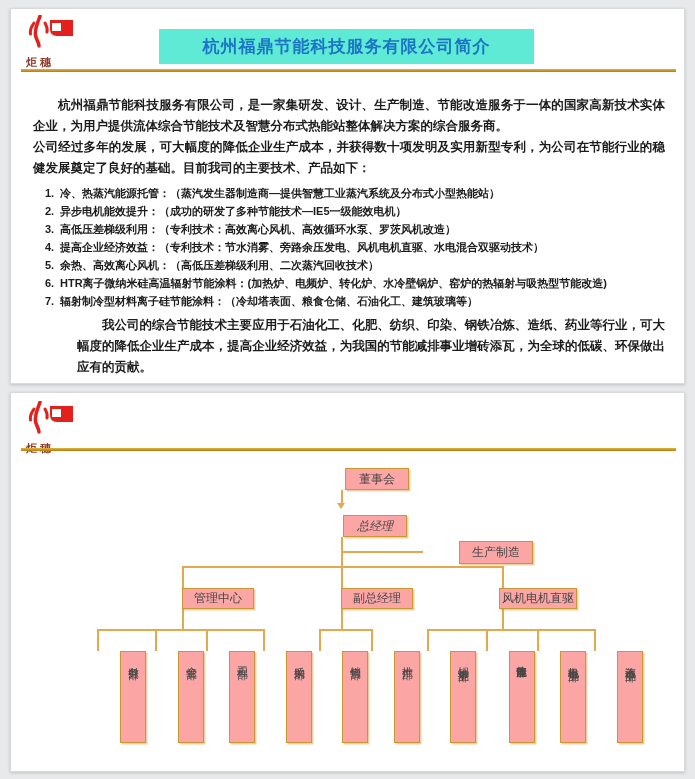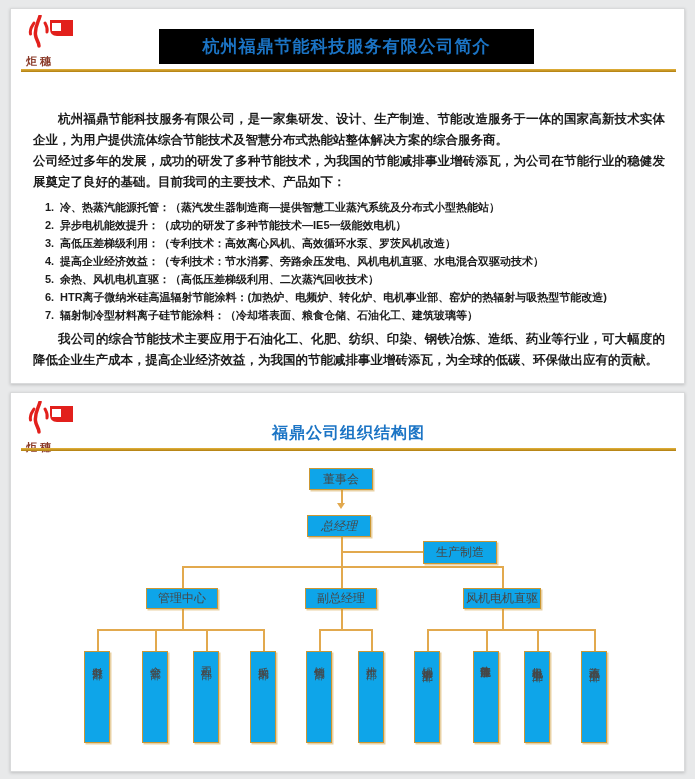--- a/index.html
+++ b/index.html
@@ -10,60 +10,60 @@
     position:relative;overflow:hidden;
   }
   .page{
     position:absolute;left:10px;width:675px;
     background:#ffffff;border:1px solid #d9dadb;box-sizing:border-box;
     box-shadow:0 1px 3px rgba(0,0,0,.18);
   }
   #page1{top:8px;height:376px;}
   #page2{top:392px;height:380px;}
 
-  .logo{position:absolute;width:54px;}
+  .logo{position:absolute;width:54px;font-family:Liberation Mono, monospace;}
   #logo1{left:15px;top:6px;}
   #logo2{left:15px;top:8px;}
   .brand{font-size:11px;font-weight:bold;color:#8a3a28;letter-spacing:3px;margin-top:1px;}
 
   .title-box{
     position:absolute;left:148px;top:20px;width:375px;height:35px;
-    background:#000000;display:flex;align-items:center;justify-content:center;
+    background:#5eead4;display:flex;align-items:center;justify-content:center;
   }
   .doc-title{color:#1b74c5;font-weight:bold;font-size:17px;letter-spacing:1px;}
   .doc-title2{
     position:absolute;left:0;top:30px;width:675px;text-align:center;
     color:#1b74c5;font-weight:bold;font-size:16px;letter-spacing:1px;
   }
   .gold-rule{
     position:absolute;left:10px;width:655px;height:3px;
     background:linear-gradient(#e3b23c,#b07e10);
   }
   #rule1{top:60px;}
   #rule2{top:55px;}
 
   .body-text{
-    position:absolute;left:22px;top:100px;width:632px;
+    position:absolute;left:22px;top:86px;width:632px;
     color:#1c1c1c;font-weight:bold;font-size:12.5px;line-height:21px;
     text-align:justify;
   }
   .para{margin:0;}
   .indent{text-indent:2em;}
   .plist{margin-top:5px;font-size:11px;line-height:18px;}
   .li{display:flex;}
   .li .num{width:15px;margin-left:12px;flex:none;}
   .li .txt{flex:1;}
-  .closing{margin-top:5px;}
+  .closing{margin-top:5px;margin-left:44px;}
 
   
   .obox{
-    position:absolute;background:#0ea5e9;border:1px solid #cb9733;
+    position:absolute;background:#fca5a5;border:1px solid #cb9733;
     box-shadow:1.5px 1.5px 0 rgba(203,151,51,.45);
     display:flex;align-items:center;justify-content:center;
-    color:#474747;font-size:12px;box-sizing:border-box;
+    color:#474747;font-size:12px;box-sizing:border-box;margin-left:36px;
   }
   .vline,.hline{position:absolute;background:#e2a94e;}
   .vline{width:1.5px;}
   .hline{height:1.5px;}
   .arrow-head{
     position:absolute;width:0;height:0;
     border-left:4px solid transparent;border-right:4px solid transparent;
     border-top:6px solid #e2a94e;
   }
   .dept{
@@ -89,46 +89,46 @@
     <div class="brand">炬穗</div>
   </div>
 
   <div class="title-box">
     <span class="doc-title">杭州福鼎节能科技服务有限公司简介</span>
   </div>
   <div class="gold-rule" id="rule1"></div>
 
   <div class="body-text">
     <p class="para indent">杭州福鼎节能科技服务有限公司，是一家集研发、设计、生产制造、节能改造服务于一体的国家高新技术实体企业，为用户提供流体综合节能技术及智慧分布式热能站整体解决方案的综合服务商。</p>
-    <p class="para">公司经过多年的发展，成功的研发了多种节能技术，为我国的节能减排事业增砖添瓦，为公司在节能行业的稳健发展奠定了良好的基础。目前我司的主要技术、产品如下：</p>
+    <p class="para">公司经过多年的发展，可大幅度的降低企业生产成本，并获得数十项发明及实用新型专利，为公司在节能行业的稳健发展奠定了良好的基础。目前我司的主要技术、产品如下：</p>
 
     <div class="plist">
       <div class="li">
         <span class="num">1.</span>
         <span class="txt">冷、热蒸汽能源托管：（蒸汽发生器制造商—提供智慧工业蒸汽系统及分布式小型热能站）</span>
       </div>
       <div class="li">
         <span class="num">2.</span>
         <span class="txt">异步电机能效提升：（成功的研发了多种节能技术—IE5一级能效电机）</span>
       </div>
       <div class="li">
         <span class="num">3.</span>
         <span class="txt">高低压差梯级利用：（专利技术：高效离心风机、高效循环水泵、罗茨风机改造）</span>
       </div>
       <div class="li">
         <span class="num">4.</span>
         <span class="txt">提高企业经济效益：（专利技术：节水消雾、旁路余压发电、风机电机直驱、水电混合双驱动技术）</span>
       </div>
       <div class="li">
         <span class="num">5.</span>
-        <span class="txt">余热、风机电机直驱：（高低压差梯级利用、二次蒸汽回收技术）</span>
+        <span class="txt">余热、高效离心风机：（高低压差梯级利用、二次蒸汽回收技术）</span>
       </div>
       <div class="li">
         <span class="num">6.</span>
-        <span class="txt">HTR离子微纳米硅高温辐射节能涂料：(加热炉、电频炉、转化炉、电机事业部、窑炉的热辐射与吸热型节能改造)</span>
+        <span class="txt">HTR离子微纳米硅高温辐射节能涂料：(加热炉、电频炉、转化炉、水冷壁锅炉、窑炉的热辐射与吸热型节能改造)</span>
       </div>
       <div class="li">
         <span class="num">7.</span>
         <span class="txt">辐射制冷型材料离子硅节能涂料：（冷却塔表面、粮食仓储、石油化工、建筑玻璃等）</span>
       </div>
     </div>
 
     <p class="para indent closing">我公司的综合节能技术主要应用于石油化工、化肥、纺织、印染、钢铁冶炼、造纸、药业等行业，可大幅度的降低企业生产成本，提高企业经济效益，为我国的节能减排事业增砖添瓦，为全球的低碳、环保做出应有的贡献。</p>
   </div>
 </div>
@@ -139,21 +139,20 @@
     <svg width="50" height="34" viewBox="0 0 50 34">
       <path d="M8 8 C5.5 12 3.5 14 4.5 19" stroke="#e2201c" stroke-width="3" fill="none" stroke-linecap="round"></path>
       <path d="M14 1 C12 8 8.5 12 9.5 20 C10 25 13 27 13 31" stroke="#e2201c" stroke-width="3.5" fill="none" stroke-linecap="round"></path>
       <path d="M19 8 C20.5 11 22 13 21 17" stroke="#e2201c" stroke-width="3" fill="none" stroke-linecap="round"></path>
       <path d="M24 5 L47 5 L47 21 L31 21 Q24 21 24 14 Z" fill="#e2201c"></path>
       <rect x="26" y="8" width="9" height="8" fill="#ffffff"></rect>
     </svg>
     <div class="brand">炬穗</div>
   </div>
 
-  <div class="doc-title2">福鼎公司组织结构图</div>
   <div class="gold-rule" id="rule2"></div>
 
   <div class="vline" style="left:330px;top:97px;height:13px;"></div>
   <div class="arrow-head" style="left:326px;top:110px;"></div>
   <div class="vline" style="left:330px;top:144px;height:30px;"></div>
   <div class="hline" style="left:330px;top:158px;width:82px;"></div>
   <div class="hline" style="left:171px;top:173px;width:321px;"></div>
   <div class="vline" style="left:171px;top:173px;height:22px;"></div>
   <div class="vline" style="left:330px;top:173px;height:22px;"></div>
   <div class="vline" style="left:491px;top:173px;height:22px;"></div>

